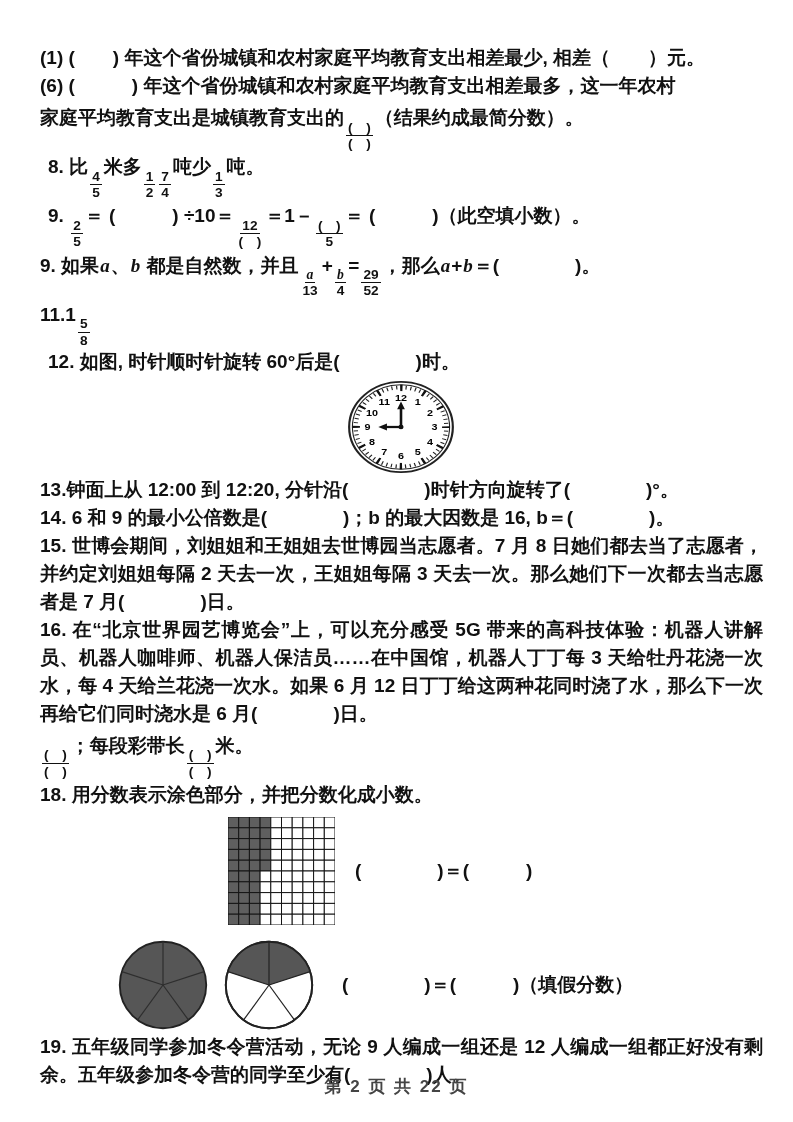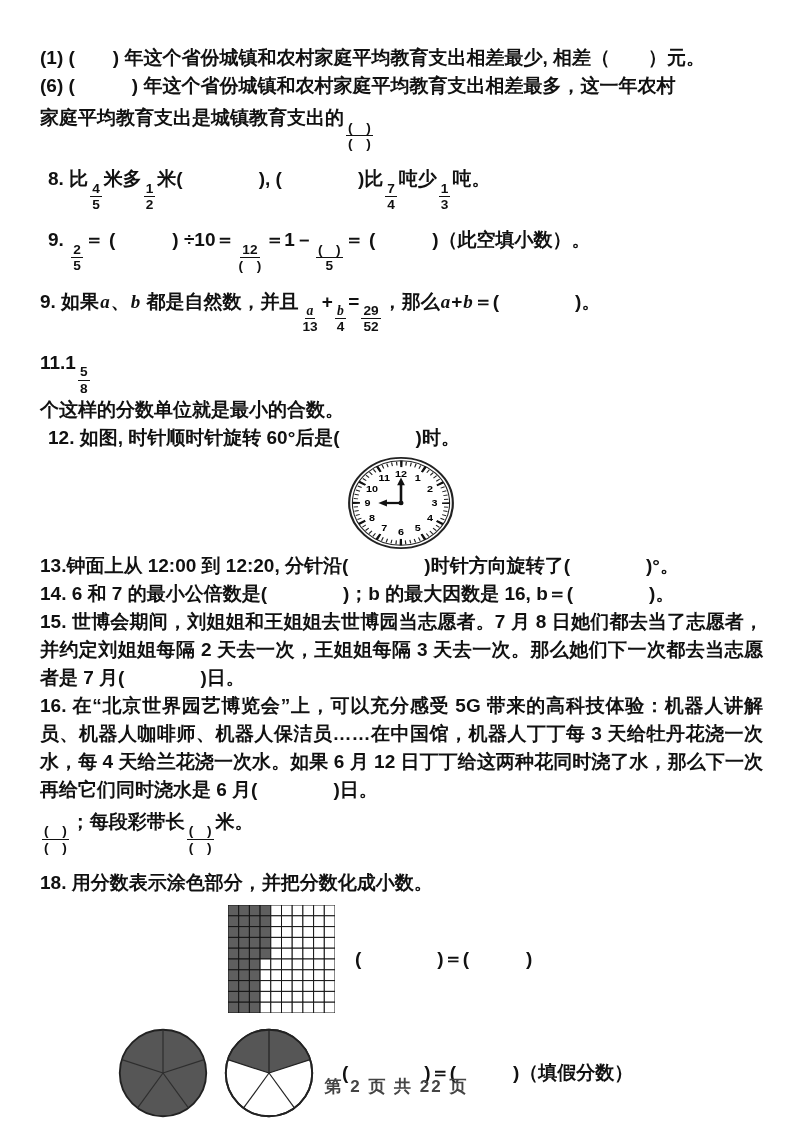--- a/index.html
+++ b/index.html
@@ -5,21 +5,21 @@
   html,body{margin:0;padding:0;}
   body{
     width:793px;height:1122px;background:#ffffff;color:#111;
     font-family:"Liberation Sans","DejaVu Sans",sans-serif;
     font-weight:600;
     overflow:hidden;
   }
   .sheet{box-sizing:border-box;width:793px;height:1122px;padding:44px 30px 0 40px;position:relative;}
   p.line{margin:0;font-size:19px;line-height:28px;text-align:justify;}
   p.pad8{padding-left:8px;}
-  p.mt6{margin-top:14px;}
+  p.mt6{margin-top:2px;}
   p.mt4{margin-top:4px;}
   .frac{
     display:inline-flex;flex-direction:column;align-items:center;
     vertical-align:-0.55em;font-size:0.72em;line-height:1.12;margin:0 2px;
   }
   .frac .fn{border-bottom:1.7px solid #111;padding:0 2px;}
   .frac .fd{padding:0 2px;}
   .it{font-style:italic;font-family:"Liberation Serif","DejaVu Serif",serif;font-weight:600;padding:0 1px;}
   .clock-wrap{margin:4px 0 2px 307px;width:108px;height:94px;}
   .fig-row{display:flex;align-items:center;margin-top:8px;}
@@ -42,31 +42,31 @@
 
 <div class="sheet">
 
   <p class="line"><span>(1) (　　) 年这个省份城镇和农村家庭平均教育支出相差最少, 相差（　　）元。</span></p>
 
   <p class="line"><span>(6) (　　　) 年这个省份城镇和农村家庭平均教育支出相差最多，这一年农村</span></p>
   <p class="line mt4">
     <span>家庭平均教育支出是城镇教育支出的</span><span class="frac">
         <span class="fn">(　)</span>
         <span class="fd">(　)</span>
-      </span>
+      </span><span>（结果约成最简分数）。</span>
   </p>
 
   <p class="line mt6 pad8">
     <span>8. 比</span><span class="frac">
         <span class="fn">4</span>
         <span class="fd">5</span>
       </span><span>米多</span><span class="frac">
         <span class="fn">1</span>
         <span class="fd">2</span>
-      </span><span>米(　　　　), (　　　　)比</span><span class="frac">
+      </span><span class="frac">
         <span class="fn">7</span>
         <span class="fd">4</span>
       </span><span>吨少</span><span class="frac">
         <span class="fn">1</span>
         <span class="fd">3</span>
       </span><span>吨。</span>
   </p>
 
   <p class="line mt6 pad8">
     <span>9. </span><span class="frac">
@@ -93,21 +93,20 @@
         <span class="fd">52</span>
       </span><span>，那么</span><span class="it">a</span><span>+</span><span class="it">b</span><span>＝(　　　　)。</span>
   </p>
 
   <p class="line mt6">
     <span>11.1</span><span class="frac">
         <span class="fn">5</span>
         <span class="fd">8</span>
       </span>
   </p>
-  <p class="line"><span>个这样的分数单位就是最小的合数。</span></p>
 
   <p class="line pad8"><span>12. 如图, 时针顺时针旋转 60°后是(　　　　)时。</span></p>
 
   <div class="clock-wrap">
     <svg viewBox="0 0 100 100" width="108" height="94" preserveAspectRatio="none">
       <circle cx="50" cy="50" r="48" fill="#fff" stroke="#222" stroke-width="2"></circle>
       <circle cx="50" cy="50" r="45" fill="none" stroke="#222" stroke-width="1"></circle>
       <circle cx="50" cy="50" r="42" fill="none" stroke="#222" stroke-width="4" stroke-dasharray="1.1 3.3" stroke-dashoffset="0.55"></circle>
       <circle cx="50" cy="50" r="41.5" fill="none" stroke="#111" stroke-width="7" stroke-dasharray="2.2 19.53" stroke-dashoffset="1.1"></circle>
       <circle cx="50" cy="50" r="38" fill="#fff" stroke="none"></circle>
@@ -125,21 +124,21 @@
       <text x="50" y="19" font-size="10" text-anchor="middle" dy="3.5">12</text>
       <line x1="50" y1="50" x2="50" y2="30" stroke="#111" stroke-width="2.4"></line>
       <polygon points="50,23 46.4,31 53.6,31" fill="#111"></polygon>
       <line x1="50" y1="50" x2="36" y2="50" stroke="#111" stroke-width="2.4"></line>
       <polygon points="29,50 37,46.2 37,53.8" fill="#111"></polygon>
       <circle cx="50" cy="50" r="2.4" fill="#111"></circle>
     </svg>
   </div>
 
   <p class="line"><span>13.钟面上从 12:00 到 12:20, 分针沿(　　　　)时针方向旋转了(　　　　)°。</span></p>
-  <p class="line"><span>14. 6 和 7 的最小公倍数是(　　　　)；b 的最大因数是 16, b＝(　　　　)。</span></p>
+  <p class="line"><span>14. 6 和 9 的最小公倍数是(　　　　)；b 的最大因数是 16, b＝(　　　　)。</span></p>
   <p class="line"><span>15. 世博会期间，刘姐姐和王姐姐去世博园当志愿者。7 月 8 日她们都去当了志愿者，并约定刘姐姐每隔 2 天去一次，王姐姐每隔 3 天去一次。那么她们下一次都去当志愿者是 7 月(　　　　)日。</span></p>
   <p class="line"><span>16. 在“北京世界园艺博览会”上，可以充分感受 5G 带来的高科技体验：机器人讲解员、机器人咖啡师、机器人保洁员……在中国馆，机器人丁丁每 3 天给牡丹花浇一次水，每 4 天给兰花浇一次水。如果 6 月 12 日丁丁给这两种花同时浇了水，那么下一次再给它们同时浇水是 6 月(　　　　)日。</span></p>
 
   <p class="line mt4">
     <span class="frac">
         <span class="fn">(　)</span>
         <span class="fd">(　)</span>
       </span><span>；每段彩带长</span><span class="frac">
         <span class="fn">(　)</span>
         <span class="fd">(　)</span>

